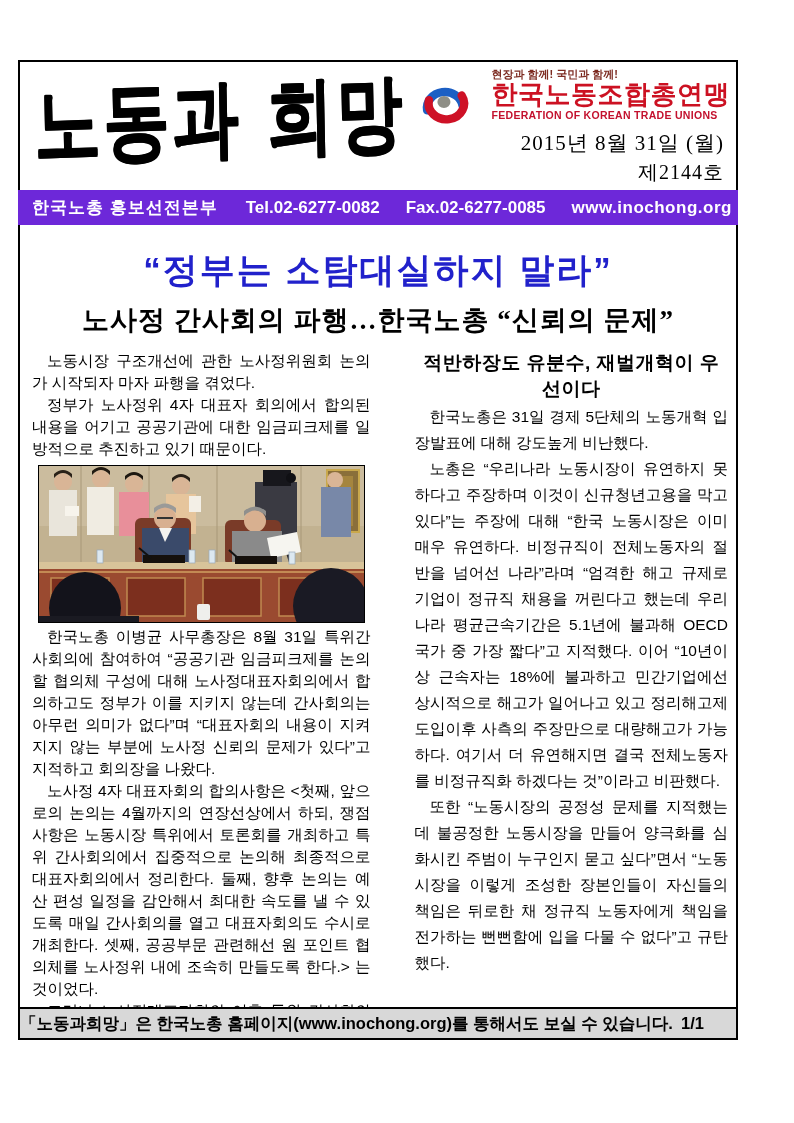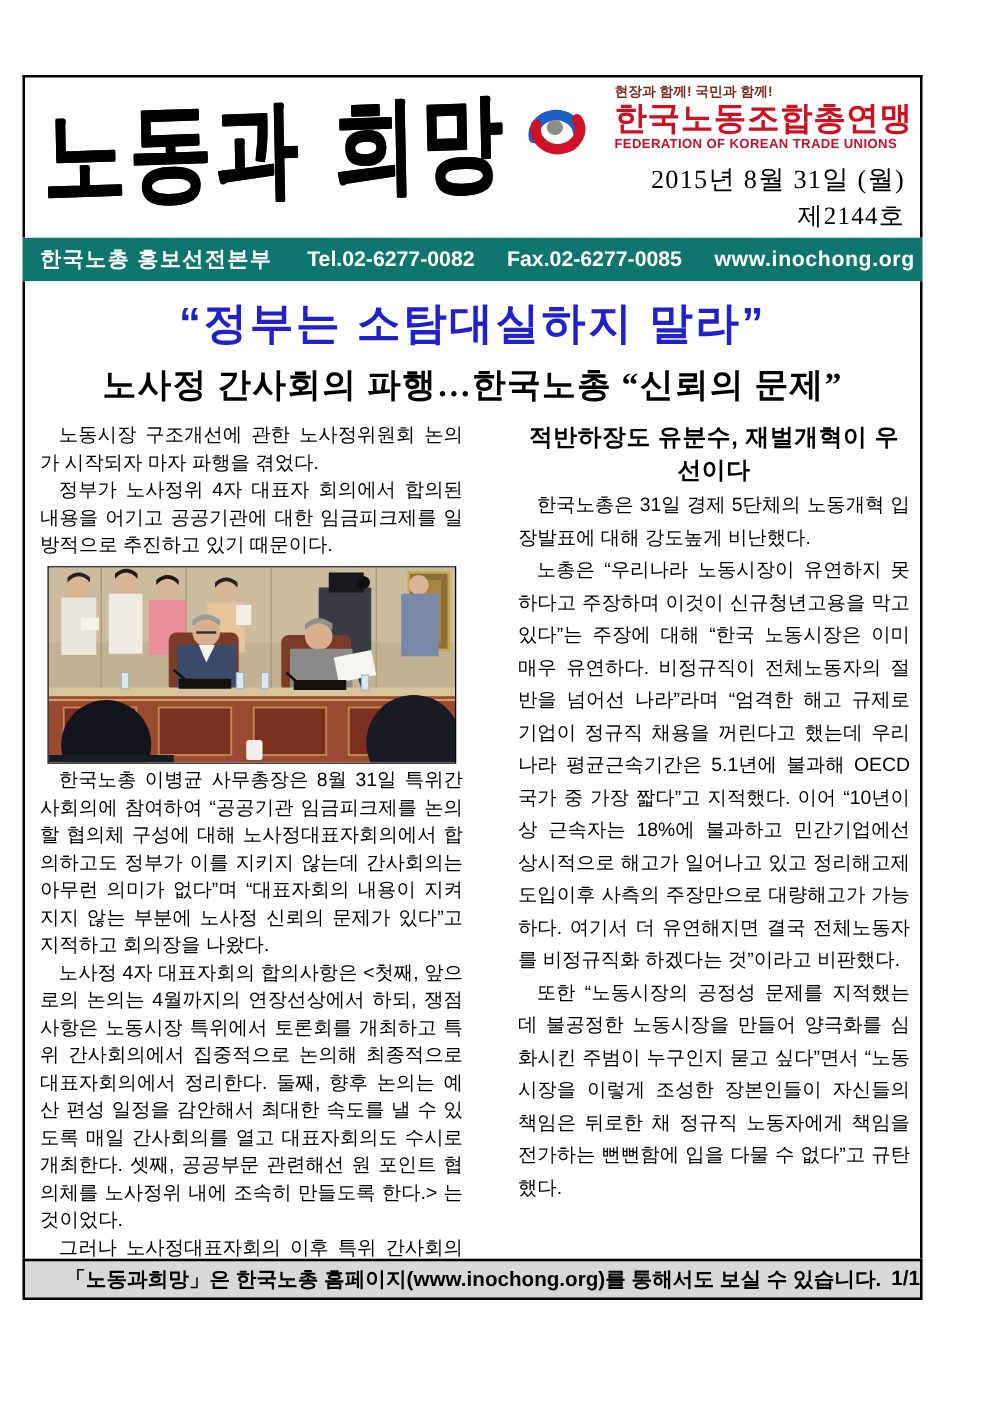--- a/index.html
+++ b/index.html
@@ -21,44 +21,44 @@
   .logo-text{display:flex;flex-direction:column;line-height:1.1;}
   .logo-slogan{font-size:11px;font-weight:bold;color:#7c2a20;letter-spacing:0;}
   .logo-orgname{font-size:26px;font-weight:bold;color:#cc1122;letter-spacing:0.5px;margin-top:0;white-space:nowrap;}
   .logo-orgen{font-size:10.5px;font-weight:bold;color:#c3112e;letter-spacing:0.3px;margin-top:1px;}
   .date-block{position:absolute;right:12px;bottom:4px;text-align:right;
               font-family:"Liberation Serif","DejaVu Serif",serif;}
   .date-line{font-size:21px;letter-spacing:1px;}
   .issue-line{font-size:20px;margin-top:2px;letter-spacing:1px;}
 
   
-  .contact-bar{height:35px;background:#0f766e;color:#fff;display:flex;align-items:center;
+  .contact-bar{height:35px;background:#6d28d9;color:#fff;display:flex;align-items:center;
                font-weight:bold;font-size:17px;padding:0 14px;white-space:nowrap;}
   .contact-bar .dept{margin-right:28px;letter-spacing:1px;}
   .contact-bar .tel{margin-right:26px;}
   .contact-bar .fax{margin-right:26px;}
   .contact-bar .web{letter-spacing:0.5px;}
 
   
   .main-box{flex:1;border-left:2px solid #000;border-right:2px solid #000;background:#fff;overflow:hidden;}
-  .headline{margin-top:10px;text-align:center;color:#2121cb;font-size:35px;font-weight:bold;letter-spacing:2px;}
+  .headline{margin-top:22px;text-align:center;color:#2121cb;font-size:35px;font-weight:bold;letter-spacing:2px;}
   .subheadline{margin-top:8px;text-align:center;font-size:27px;font-weight:bold;
                font-family:"Liberation Serif","DejaVu Serif",serif;letter-spacing:1px;}
   .columns{display:flex;padding:12px 8px 0 12px;gap:12px;}
   .col{text-align:justify;}
   .col p{margin:0;text-indent:15px;}
   .col-left{width:355px;font-size:15.5px;line-height:22px;}
   .col-right{width:329px;font-size:15.5px;line-height:26px;margin-left:32px;}
   .photo-frame{width:325px;height:156px;border:1px solid #000;margin:5px auto 3px auto;overflow:hidden;}
   .section-title{font-weight:bold;font-size:19px;text-align:center;line-height:26px;
                  margin:0 0 2px 0 !important;text-indent:0 !important;letter-spacing:0.5px;}
 
   
   .footer-bar{height:29px;background:#d8d8d8;border:2px solid #000;display:flex;
-              align-items:center;justify-content:flex-end;font-weight:bold;font-size:16.5px;
+              align-items:center;justify-content:flex-start;font-weight:bold;font-size:16.5px;
               gap:8px;white-space:nowrap;}
 </style>
 </head>
 <body>
 
 <div class="sheet">
 
   <div class="masthead">
     <div class="brand-title">노동과 희망</div>
 

